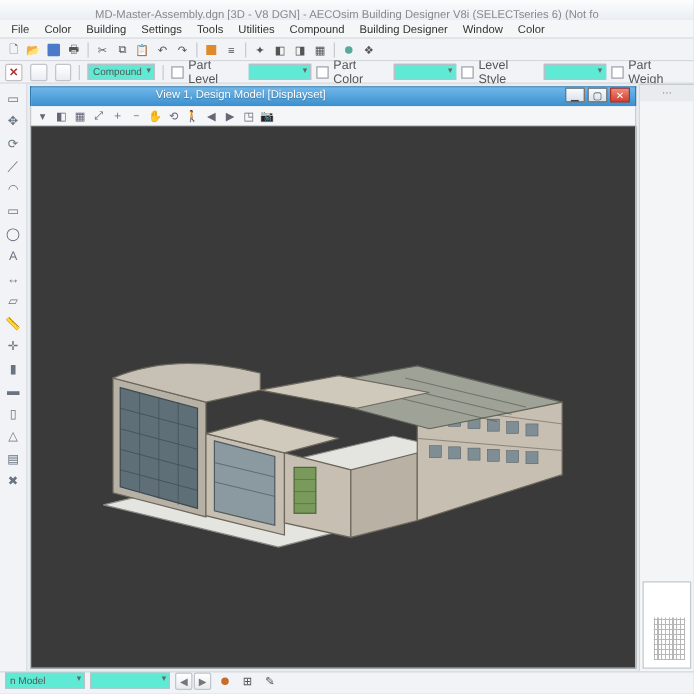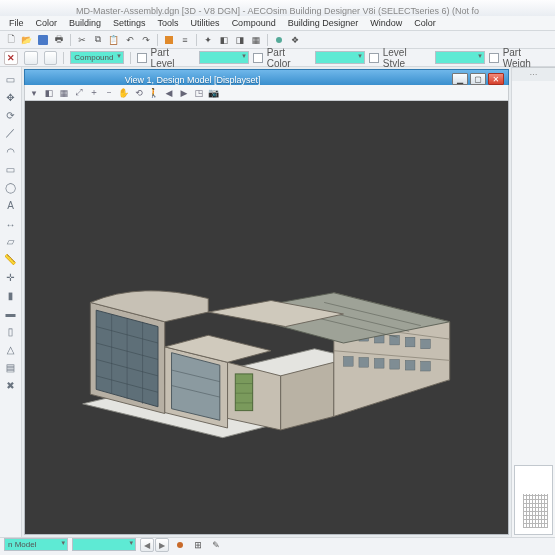--- a/index.html
+++ b/index.html
@@ -31,21 +31,21 @@
   
   .body { flex:1; display:flex; min-height:0; }
 
   
   .left-tools { width:22px; background:#f1f3f6; border-right:1px solid #d4d8dc; display:flex; flex-direction:column; align-items:center; padding-top:4px; gap:2px; }
   .left-tools .tool-btn { width:16px; height:16px; font-size:10px; color:#6a7480; }
   .chk { width:10px; height:10px; border:1px solid #9aa2ab; background:#fff; }
 
   
   .center { flex:1; display:flex; flex-direction:column; background:#e8ecef; padding:2px; min-width:0; }
-  .view-header { height:16px; background:linear-gradient(#6fb7ea,#3a8fce); border:1px solid #2f79b0; border-bottom:none; display:flex; align-items:flex-end; padding:0 4px; }
+  .view-header { height:16px; background:linear-gradient(#6fb7ea,#3a8fce); border:1px solid #2f79b0; border-bottom:none; display:flex; align-items:flex-start; padding:0 4px; }
   .view-header .title { font-size:9px; color:#fff; text-shadow:0 1px 1px rgba(0,0,0,.3); margin:0 auto; }
   .win-btns { display:flex; gap:2px; margin-left:auto; }
   .win-btn { width:16px; height:12px; border:1px solid #777; background:linear-gradient(#fafcfe,#d9e1e8); font-size:8px; display:flex; align-items:center; justify-content:center; color:#444; border-radius:1px; }
   .win-btn.close { background:linear-gradient(#f28a7a,#d5402d); border-color:#a82e20; color:#fff; }
 
   .view-toolbar { height:16px; background:#f4f6f8; border:1px solid #c8ccd0; border-top:none; display:flex; align-items:center; padding:0 2px; gap:1px; }
   .view-toolbar .tool-btn { width:14px; height:14px; font-size:9px; color:#667; }
 
   .viewport { flex:1; background:#3a3a3a; border:1px solid #b7bdc3; border-top:none; position:relative; overflow:hidden; }
 

